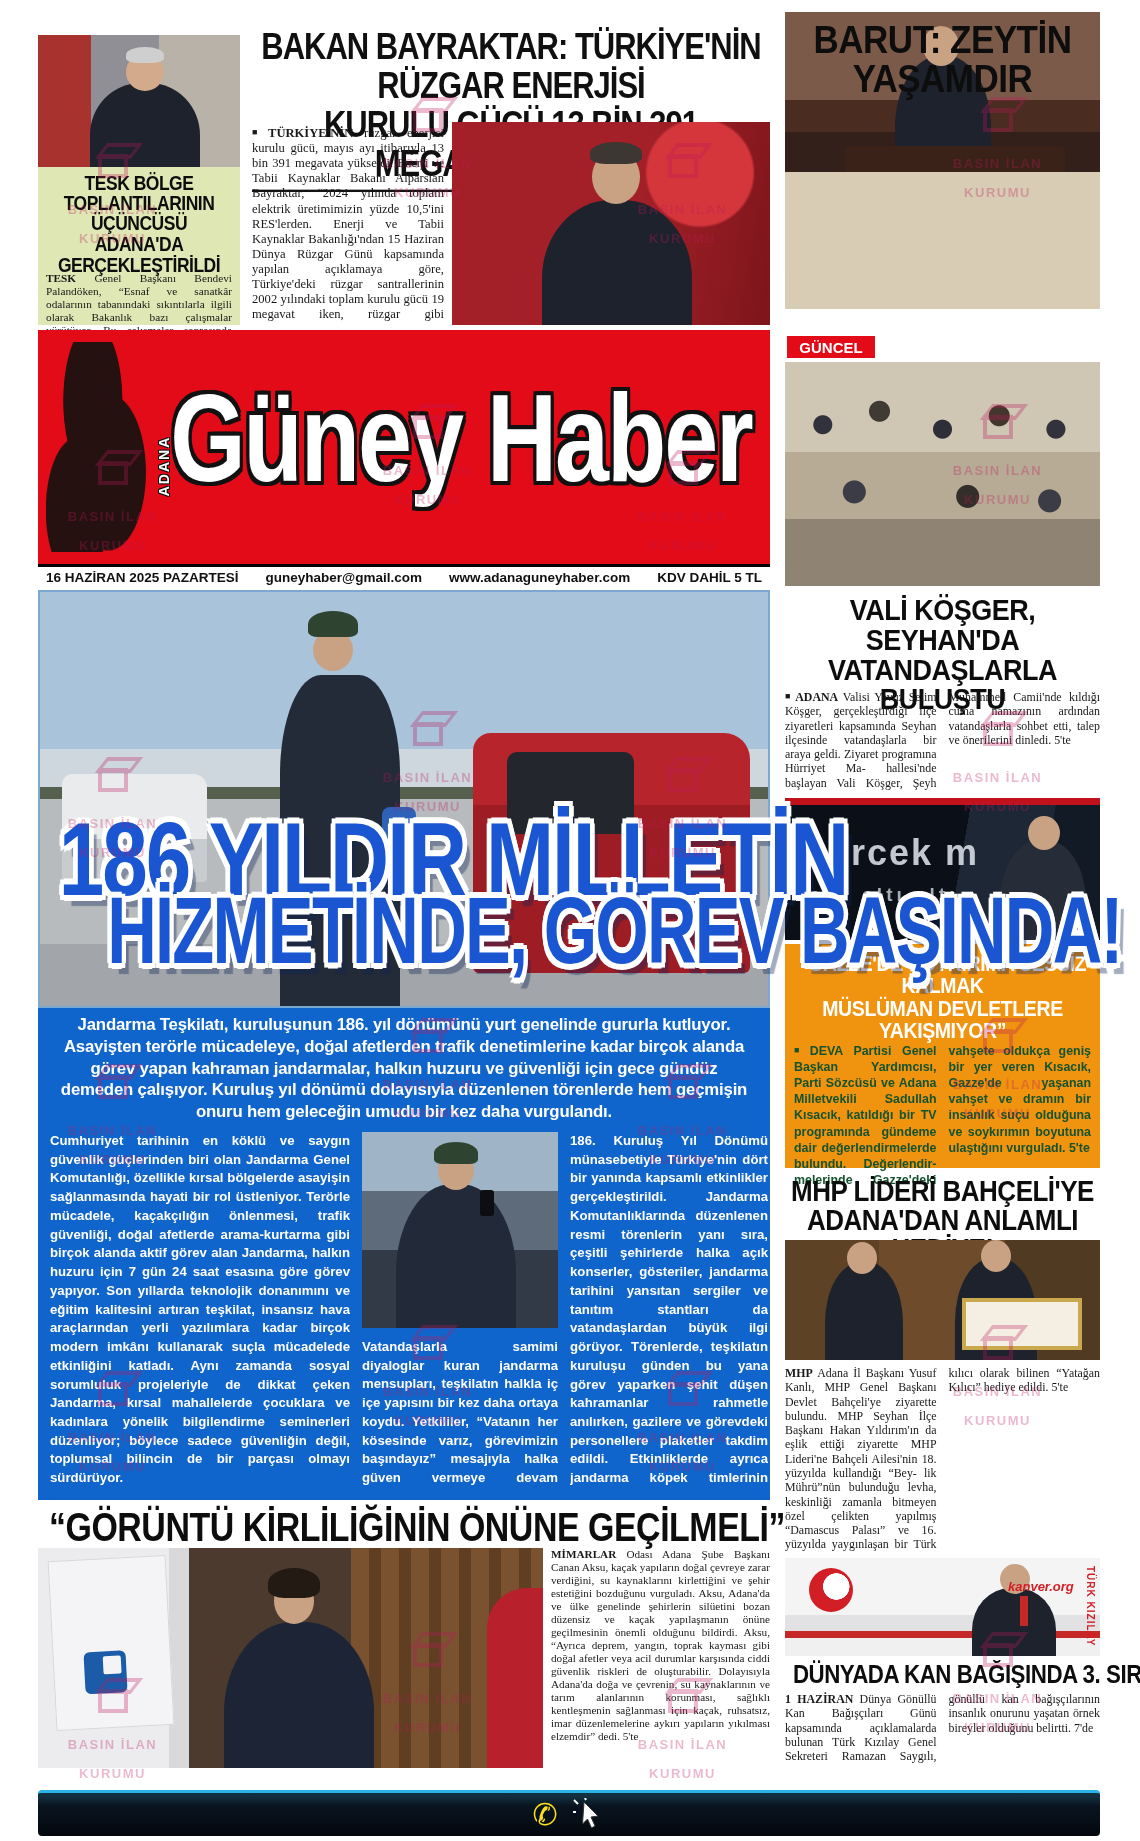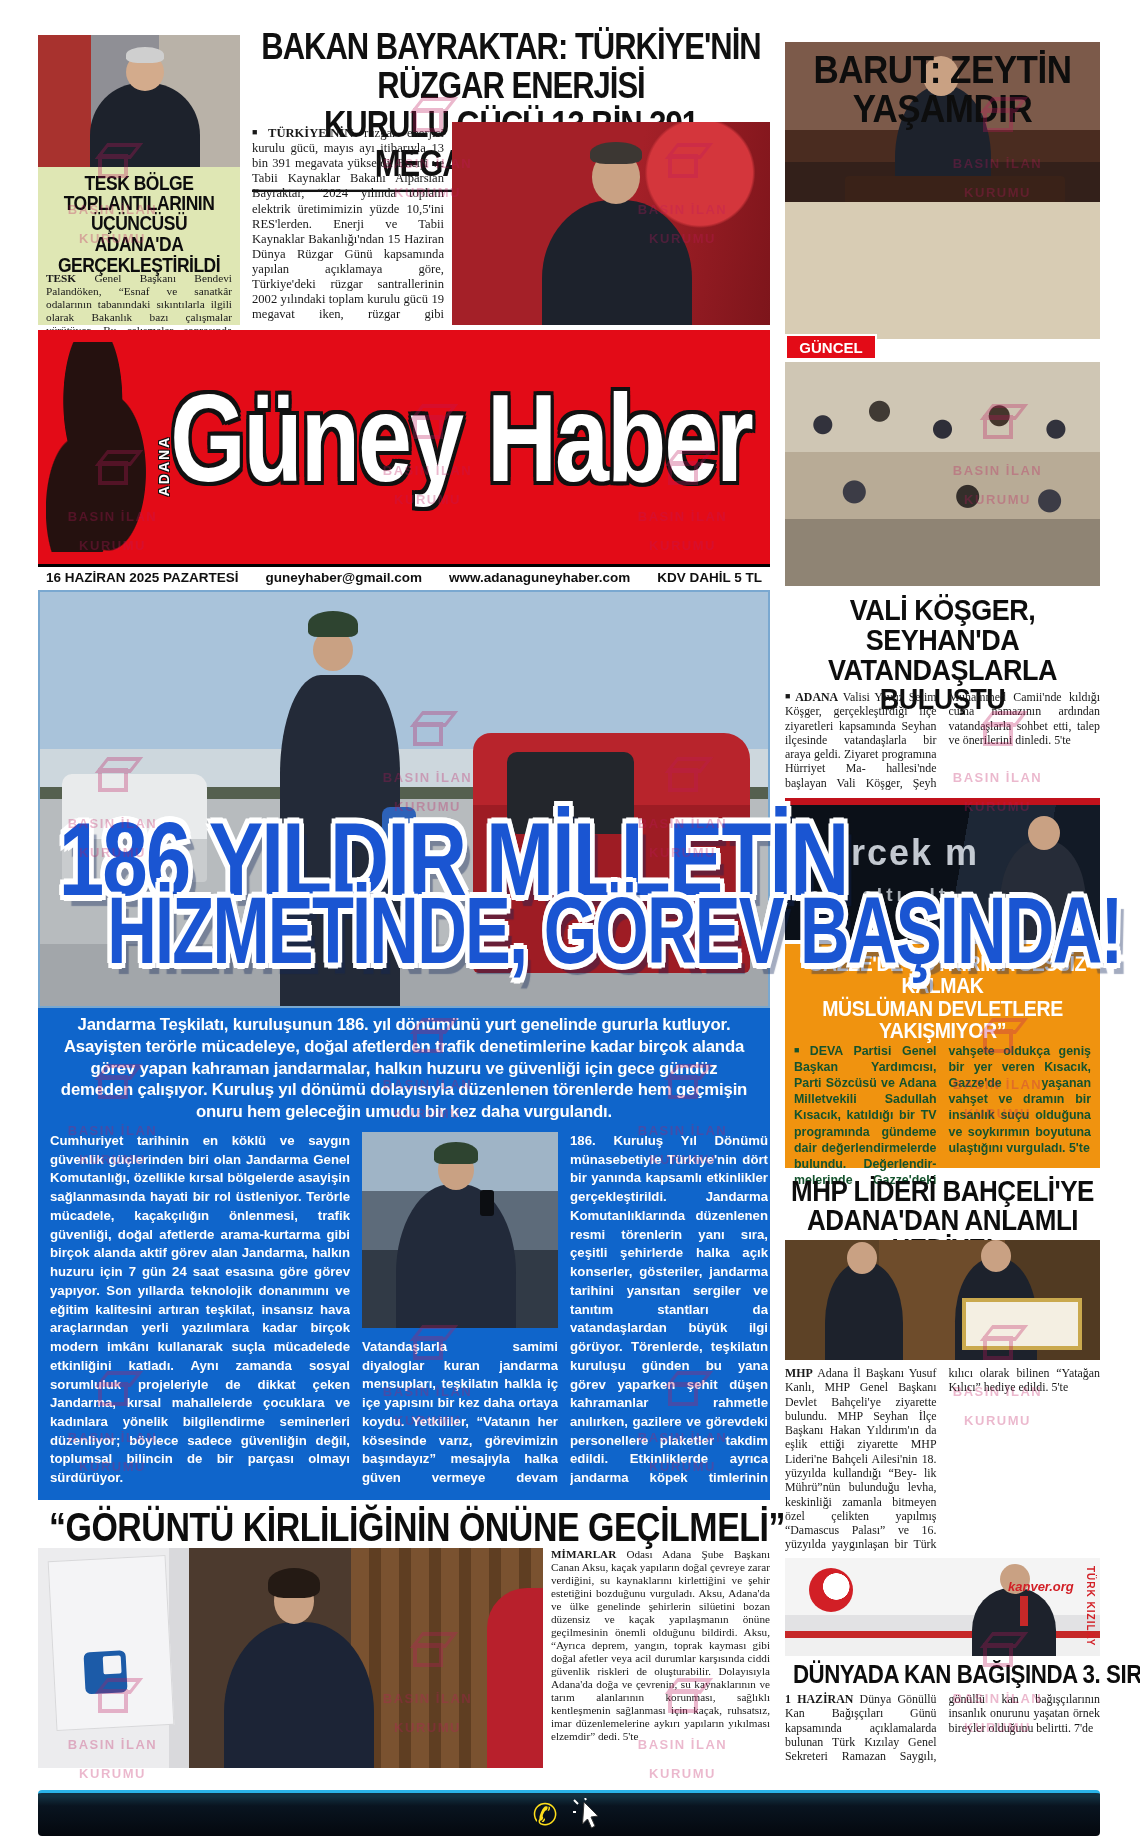--- a/index.html
+++ b/index.html
@@ -180,21 +180,21 @@
 <p class="abs serif" style="left:252px; top:126px; width:192px; height:198px; font-size:12.6px; line-height:1.2; overflow:hidden;">
   <span class="bullet">■</span><span class="lead-b">TÜRKİYE'NİN</span>
   <span>rüzgar enerjisi kurulu gücü, mayıs ayı itibarıyla 13 bin 391 megavata yükseldi. Enerji ve Tabii Kaynaklar Bakanı Alparslan Bayraktar, “2024 yılında toplam elektrik üretimimizin yüzde 10,5'ini RES'lerden. Enerji ve Tabii Kaynaklar Bakanlığı'ndan 15 Haziran Dünya Rüzgar Günü kapsamında yapılan açıklamaya göre, Türkiye'deki rüzgar santrallerinin 2002 yılındaki toplam kurulu gücü 19 megavat iken, rüzgar gibi yenilenebilir enerji kaynaklarının yatırıma dönüştürülmesi amacıyla çeşitli politika ve uygulamalar geliştirildi. 4'te</span>
 </p>
 <div class="photo bayraktar-photo" style="left:452px; top:122px; width:318px; height:203px;">
   <span class="fig" style="left:90px; top:78px; width:150px; height:126px;"></span>
   <span class="head" style="left:140px; top:28px; width:48px; height:54px;"></span>
   <span class="hair" style="left:138px; top:20px; width:52px; height:22px;"></span>
 </div>
 
-<div class="abs barut-sec" style="left:785px; top:42px; width:315px; height:297px;">
+<div class="abs barut-sec" style="left:785px; top:12px; width:315px; height:297px;">
   <div class="photo barut-photo" style="left:0; top:0; width:315px; height:160px;">
     <span class="fig" style="left:110px; top:44px; width:96px; height:116px;"></span>
     <span class="head" style="left:138px; top:14px; width:36px; height:40px;"></span>
     <span class="abs" style="left:60px; bottom:0; width:220px; height:26px; background:#3a2218; border-radius:4px 4px 0 0;"></span>
   </div>
   <div class="hl barut-hl" style="margin-top:8px;">
     <div>BARUT: ZEYTİN</div>
     <div>YAŞAMDIR</div>
   </div>
   <div class="serif body-sm cols2" style="margin:6px 8px 0; height:56px;">

